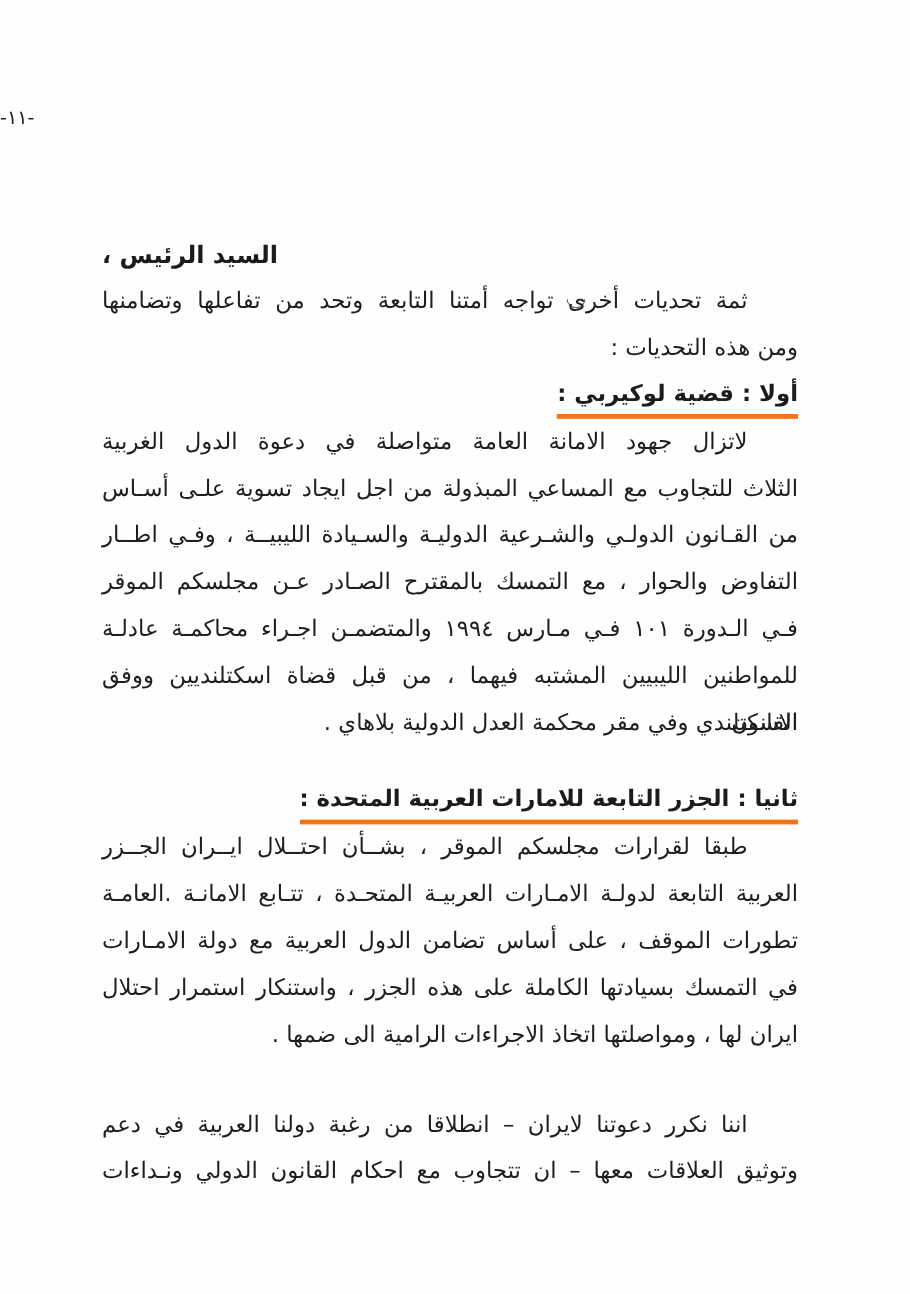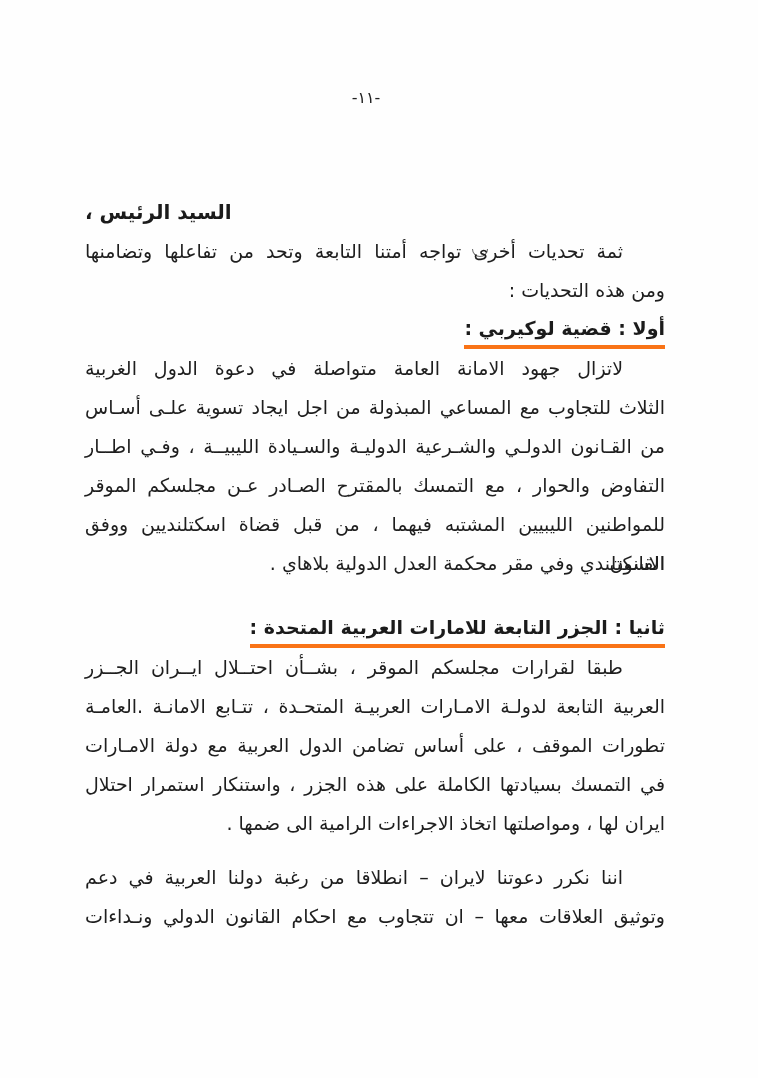--- a/index.html
+++ b/index.html
@@ -12,21 +12,21 @@
     position: relative;
     width: 758px; height: 1078px;
     background: #fefefe;
     color: #1b1b1b;
     overflow: hidden;
     direction: rtl;
   }
   .page-number {
     position: absolute;
     top: 88px; left: 0; width: 732px;
-    text-align: center;
+    text-align: left;
     font-size: 16px;
     letter-spacing: 2px;
     direction: ltr;
     color: #222;
   }
   .content {
     position: absolute;
     top: 193px; right: 93px; left: 85px;
     direction: rtl;
   }
@@ -54,21 +54,21 @@
   .heading .hspan {
     display: inline-block;
     line-height: 31px;
     margin-top: 3px;
     font-weight: bold;
     font-size: 19px;
     border-bottom: 4px solid #f97316;
     padding-bottom: 1px;
   }
   .gap-before-h2 { margin-top: 26px; }
-  .gap-before-closing { margin-top: 15px; }
+  .gap-before-closing { margin-top: 36px; }
   .scan-artifact {
     position: absolute;
     left: 472px; top: 249px;
     width: 14px; height: 7px;
     border: 1.6px solid #4a4a4a;
     border-top: none;
     border-left-width: 1px;
     border-right-width: 1px;
     border-radius: 0 0 9px 9px;
     opacity: 0.85;
@@ -92,20 +92,21 @@
     <div class="line">ومن هذه التحديات :</div>
 
     <div class="heading">
       <span class="hspan">أولا : قضية لوكيربي :</span>
     </div>
 
     <div class="line j indent">لاتزال جهود الامانة العامة  متواصلة في دعوة الدول الغربية</div>
     <div class="line j">الثلاث للتجاوب مع المساعي المبذولة من اجل ايجاد تسوية علـى أسـاس</div>
     <div class="line j">من القـانون الدولـي والشـرعية الدوليـة والسـيادة الليبيــة ، وفـي اطــار</div>
     <div class="line j">التفاوض والحوار ، مع التمسك بالمقترح  الصـادر عـن مجلسكم الموقر</div>
+    <div class="line j">فـي الـدورة ١٠١ فـي مـارس ١٩٩٤ والمتضمـن اجـراء محاكمـة عادلـة</div>
     <div class="line j">للمواطنين الليبيين المشتبه فيهما ، من قبل قضاة اسكتلنديين ووفق القانون</div>
     <div class="line">الاسكتلندي وفي مقر محكمة العدل الدولية بلاهاي .</div>
 
     <div class="heading gap-before-h2">
       <span class="hspan">ثانيا : الجزر التابعة للامارات العربية المتحدة :</span>
     </div>
 
     <div class="line j indent">طبقا لقرارات مجلسكم الموقر ، بشــأن احتــلال ايــران الجــزر</div>
     <div class="line j">العربية التابعة لدولـة الامـارات العربيـة المتحـدة ، تتـابع الامانـة .العامـة</div>
     <div class="line j">تطورات الموقف ، على أساس تضامن الدول العربية مع دولة الامـارات</div>

